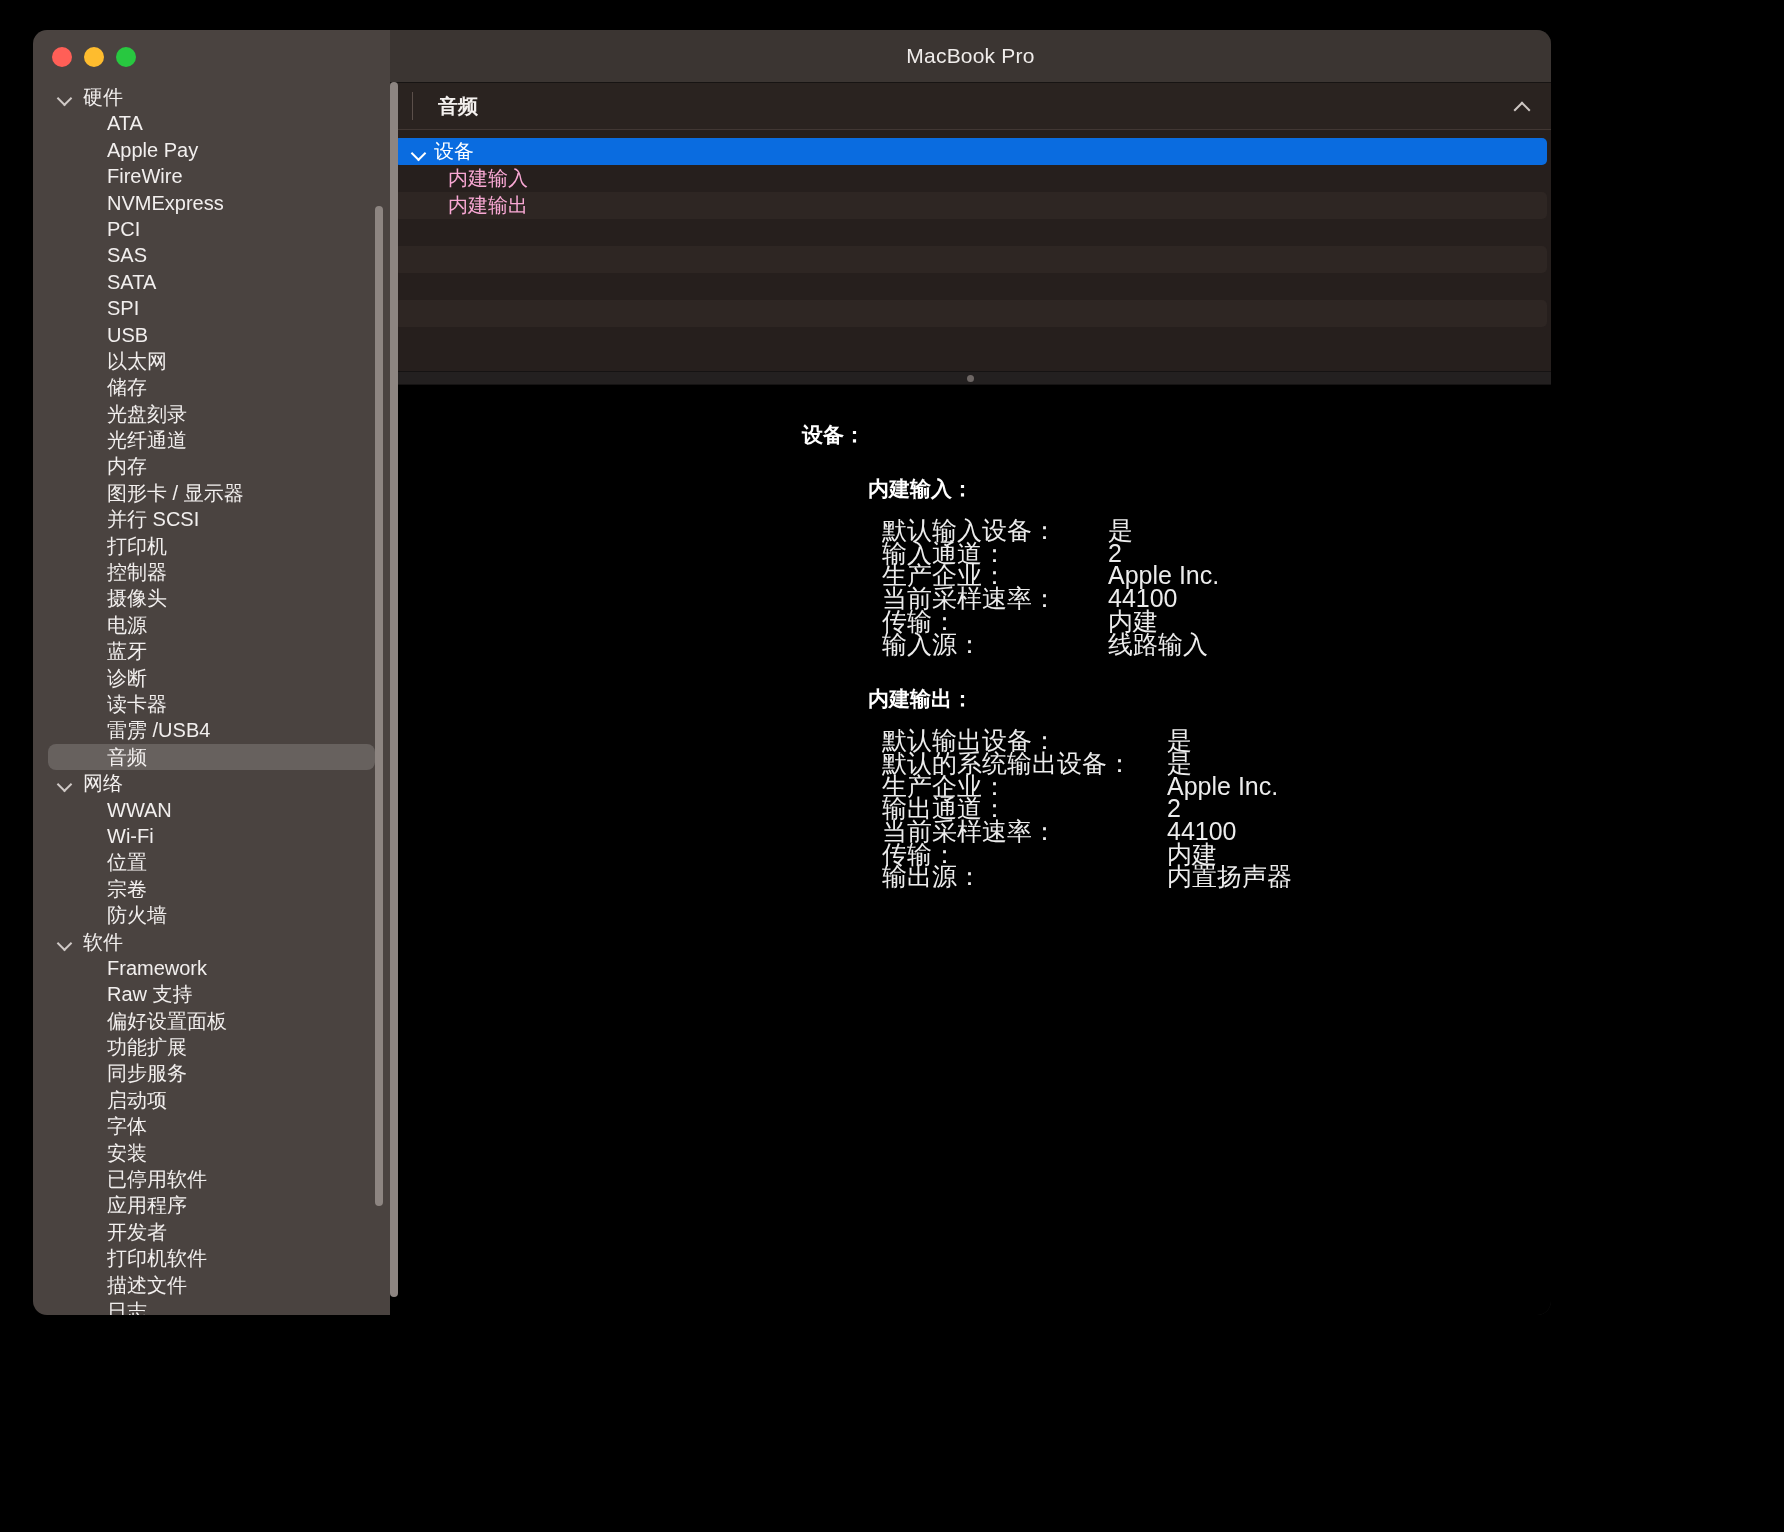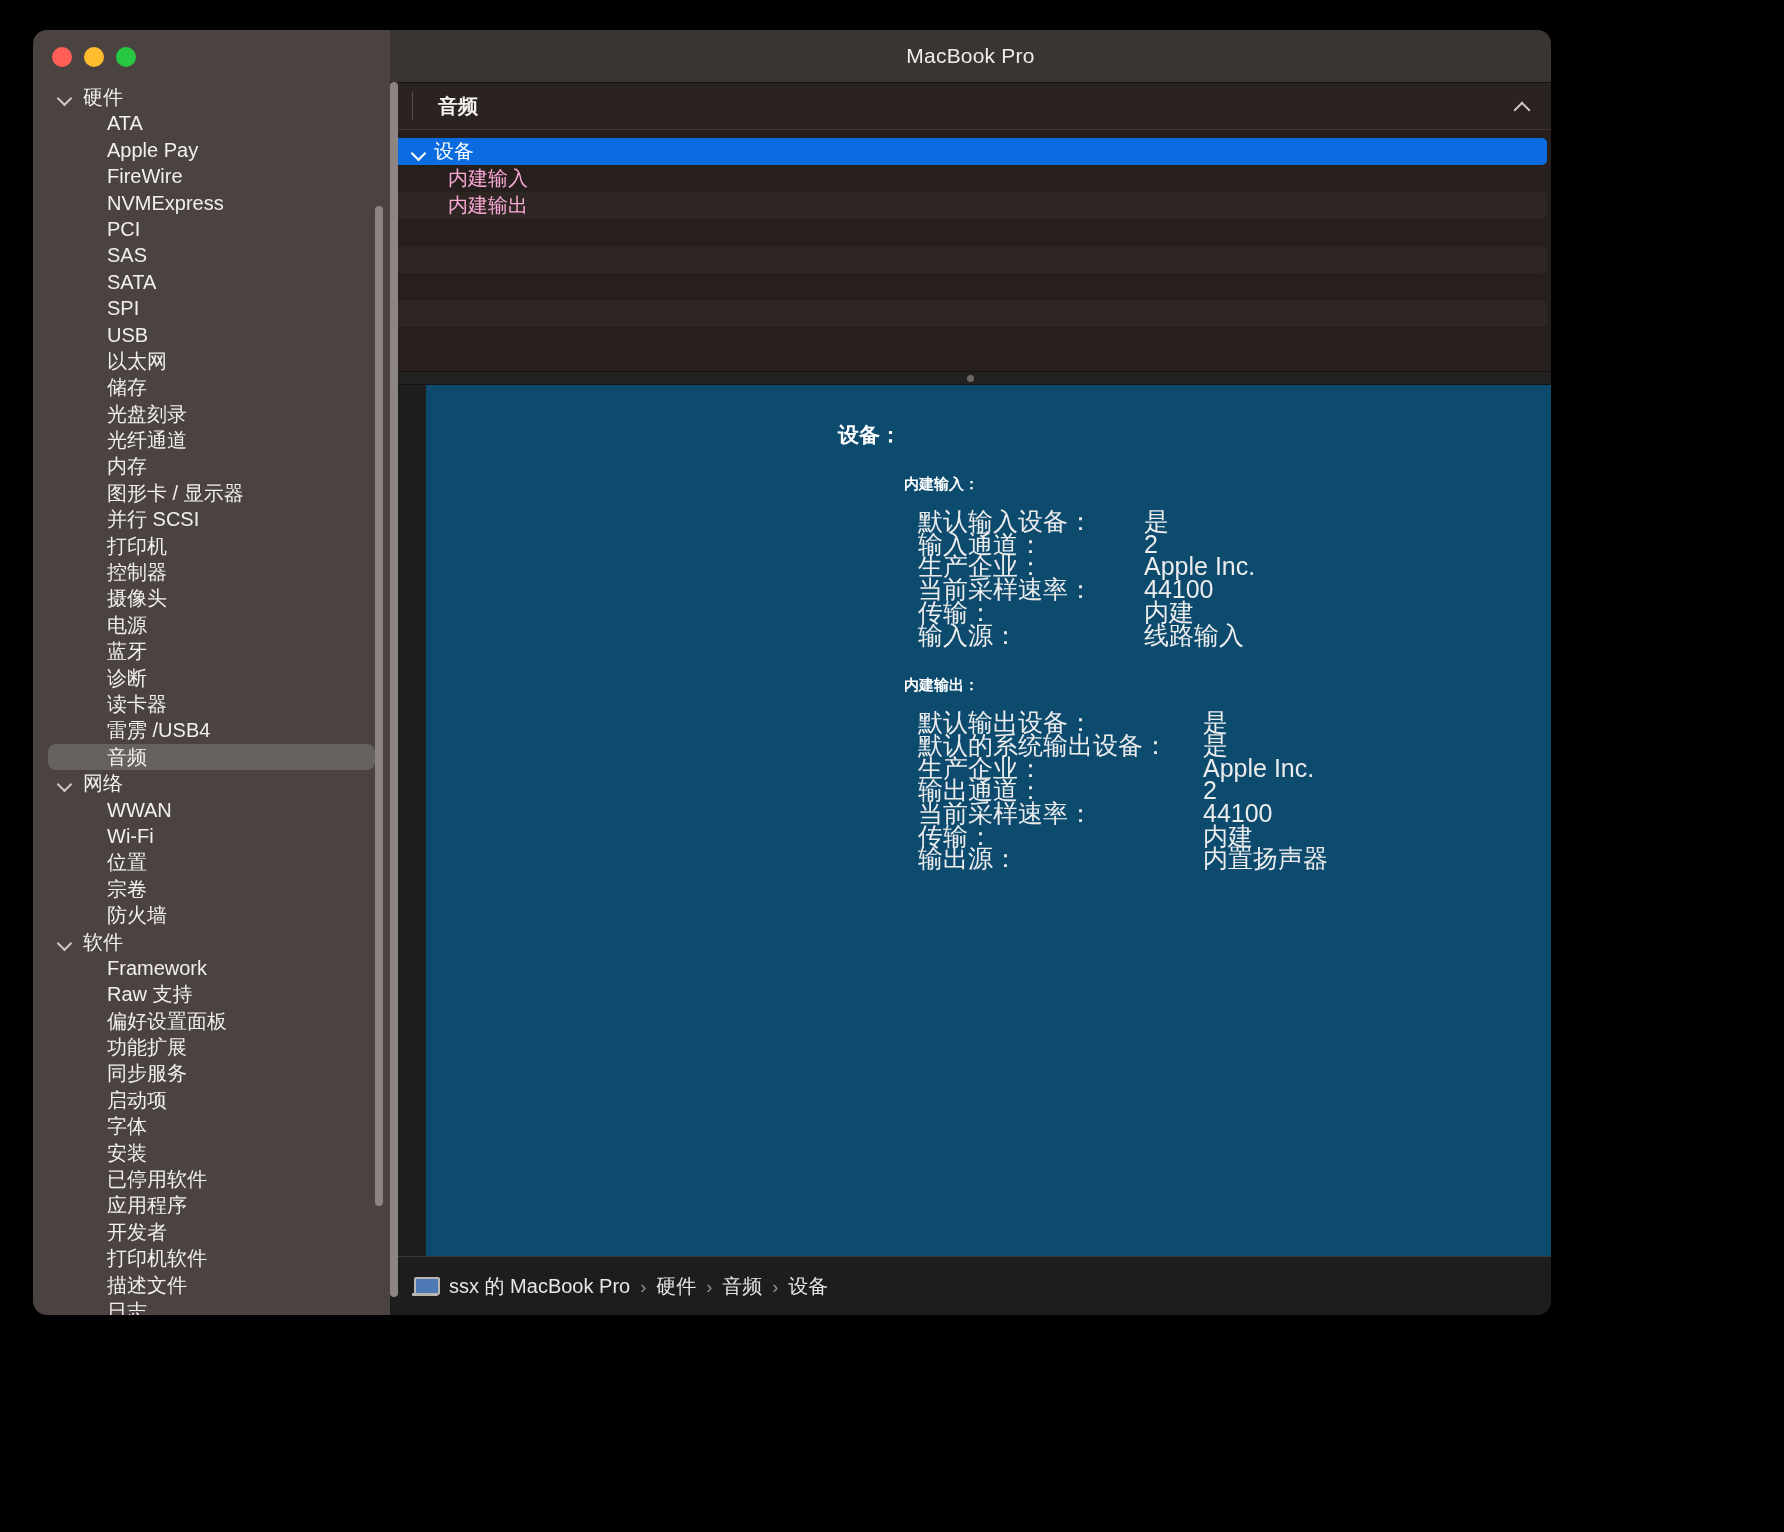--- a/index.html
+++ b/index.html
@@ -251,35 +251,34 @@
   #splitter .grip {
     width: 7px;
     height: 7px;
     border-radius: 50%;
     background: #6d6664;
   }
 
   
   #detail {
     flex: 1 1 auto;
-    background: #0c4a6e;
+    background: #000000;
     overflow: hidden;
     padding: 36px 0 0 0;
     position: relative;
-    margin-left: 36px;
   }
   .det-h1 {
     font-size: 21px;
     font-weight: bold;
     color: #ffffff;
     margin-left: 412px;
     margin-bottom: 26px;
   }
   .det-h2 {
-    font-size: 15px;
+    font-size: 21px;
     font-weight: bold;
     color: #ffffff;
     margin-left: 478px;
     margin-bottom: 16px;
   }
   .det-block { margin-bottom: 30px; }
   .det-row {
     display: flex;
     font-size: 25px;
     color: #ececec;
@@ -615,22 +614,15 @@
               <span class="v">内建</span>
             </div>
             <div class="det-row">
               <span class="k">输出源：</span>
               <span class="v">内置扬声器</span>
             </div>
           </div>
         </div>
     </div>
 
-    <div id="footer">
-      <span class="mac-icon">
-        <span class="scr"></span>
-          <span class="base"></span>
-      </span>
-      <span id="crumbs"><span class="crumb">ssx 的 MacBook Pro</span><span class="crumb-sep">›</span><span class="crumb">硬件</span><span class="crumb-sep">›</span><span class="crumb">音频</span><span class="crumb-sep">›</span><span class="crumb">设备</span></span>
-    </div>
 
   </div>
 </div>
 
 </body></html>

